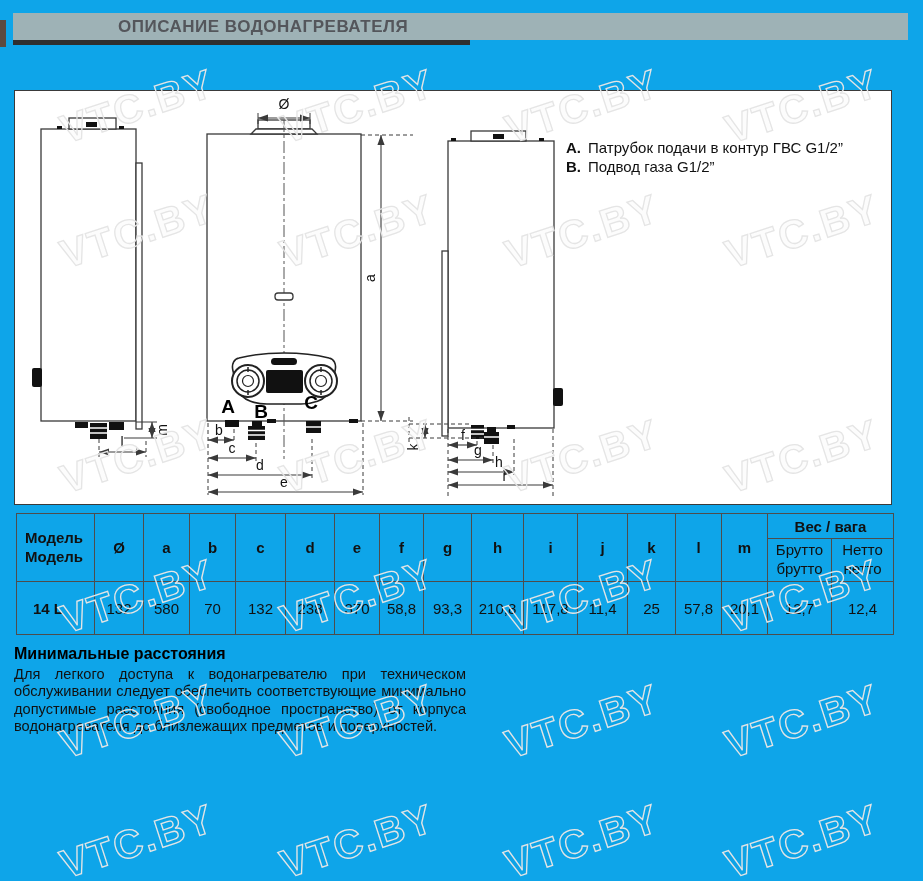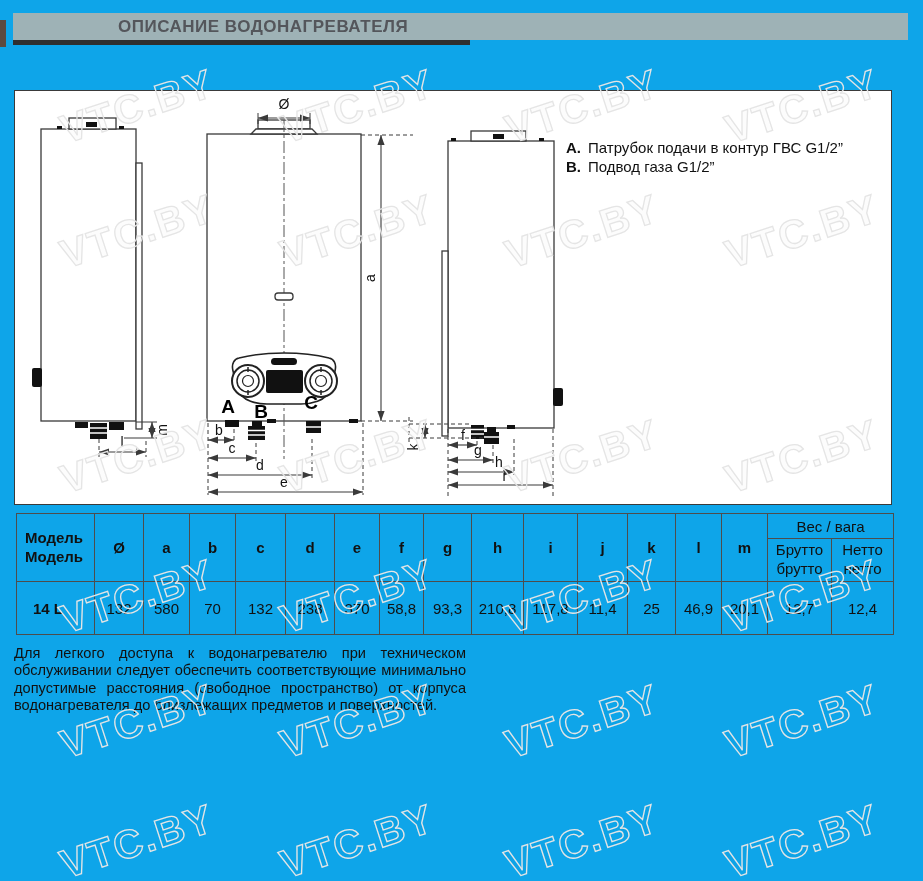--- a/index.html
+++ b/index.html
@@ -18,21 +18,21 @@
   .frame svg{position:absolute;left:0;top:0;}
   .legend{position:absolute;left:551px;top:47px;font-size:15px;line-height:19px;white-space:nowrap;color:#111;}
   .legend b{margin-right:7px;}
   
   table.dims{position:absolute;left:16px;top:513px;border-collapse:collapse;table-layout:fixed;
              font-size:15px;color:#111;}
   table.dims th,table.dims td{border:1.5px solid #4d4d4d;padding:0;text-align:center;vertical-align:middle;
              font-weight:normal;overflow:hidden;}
   table.dims .hl{font-weight:bold;}
   table.dims .model-h{ text-align:left;padding-left:8px;font-weight:bold;line-height:1.25;}
-  table.dims .weight-h{height:24px;font-weight:normal;}
+  table.dims .weight-h{height:24px;font-weight:bold;}
   table.dims .gn{height:42px;line-height:1.25;}
   table.dims td{height:52px;}
   table.dims .model-c{text-align:left;padding-left:16px;font-weight:bold;}
   
   .mind{position:absolute;left:14px;top:645px;width:452px;}
   .mind h3{margin:0 0 3px 0;font-size:16px;font-weight:bold;color:#000;}
   .mind p{margin:0;font-size:14.6px;line-height:17.4px;text-align:justify;color:#111;}
   
   #watermark-layer{position:absolute;left:0;top:0;width:100%;height:100%;pointer-events:none;z-index:50;}
   .wm{position:absolute;font-size:40px;font-weight:bold;letter-spacing:2px;
@@ -291,29 +291,30 @@
       <td>70</td>
       <td>132</td>
       <td>238</td>
       <td>370</td>
       <td>58,8</td>
       <td>93,3</td>
       <td>210,8</td>
       <td>117,8</td>
       <td>11,4</td>
       <td>25</td>
-      <td>46,9</td>
+      <td>57,8</td>
       <td>20,1</td>
       <td>12,7</td>
       <td>12,4</td>
     </tr>
   </tbody>
     </table>
 
   <div class="mind">
+    <h3>Минимальные расстояния</h3>
     <p>Для легкого доступа к водонагревателю при техническом обслуживании следует обеспечить соответствующие минимально допустимые расстояния (свободное пространство) от корпуса водонагревателя до близлежащих предметов и поверхностей.</p>
   </div>
 
   <div id="watermark-layer">
       <span class="wm" style="left: 58px; top: 84px;">VTC.BY</span>
       <span class="wm" style="left: 278px; top: 84px;">VTC.BY</span>
       <span class="wm" style="left: 503px; top: 84px;">VTC.BY</span>
       <span class="wm" style="left: 723px; top: 84px;">VTC.BY</span>
       <span class="wm" style="left: 58px; top: 209px;">VTC.BY</span>
       <span class="wm" style="left: 278px; top: 209px;">VTC.BY</span>

